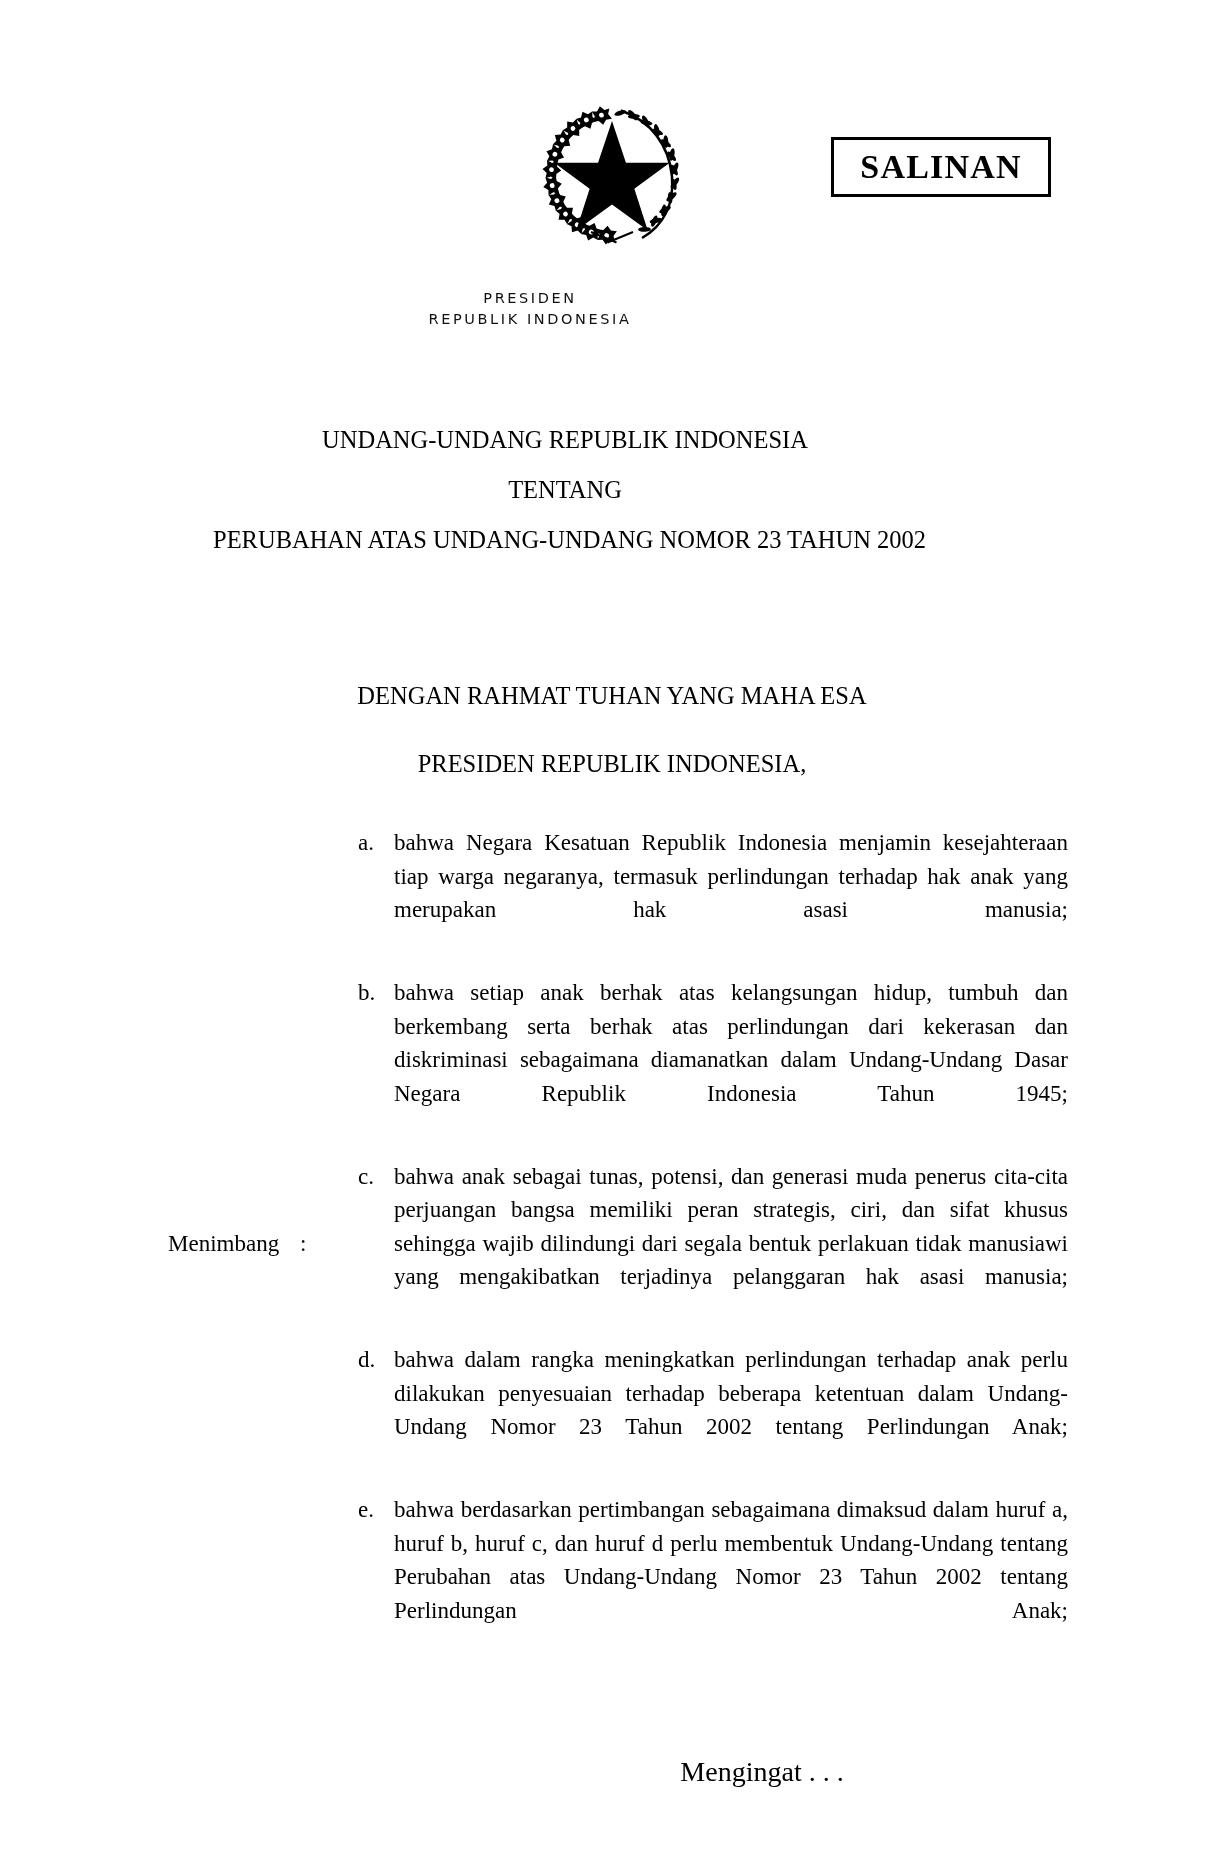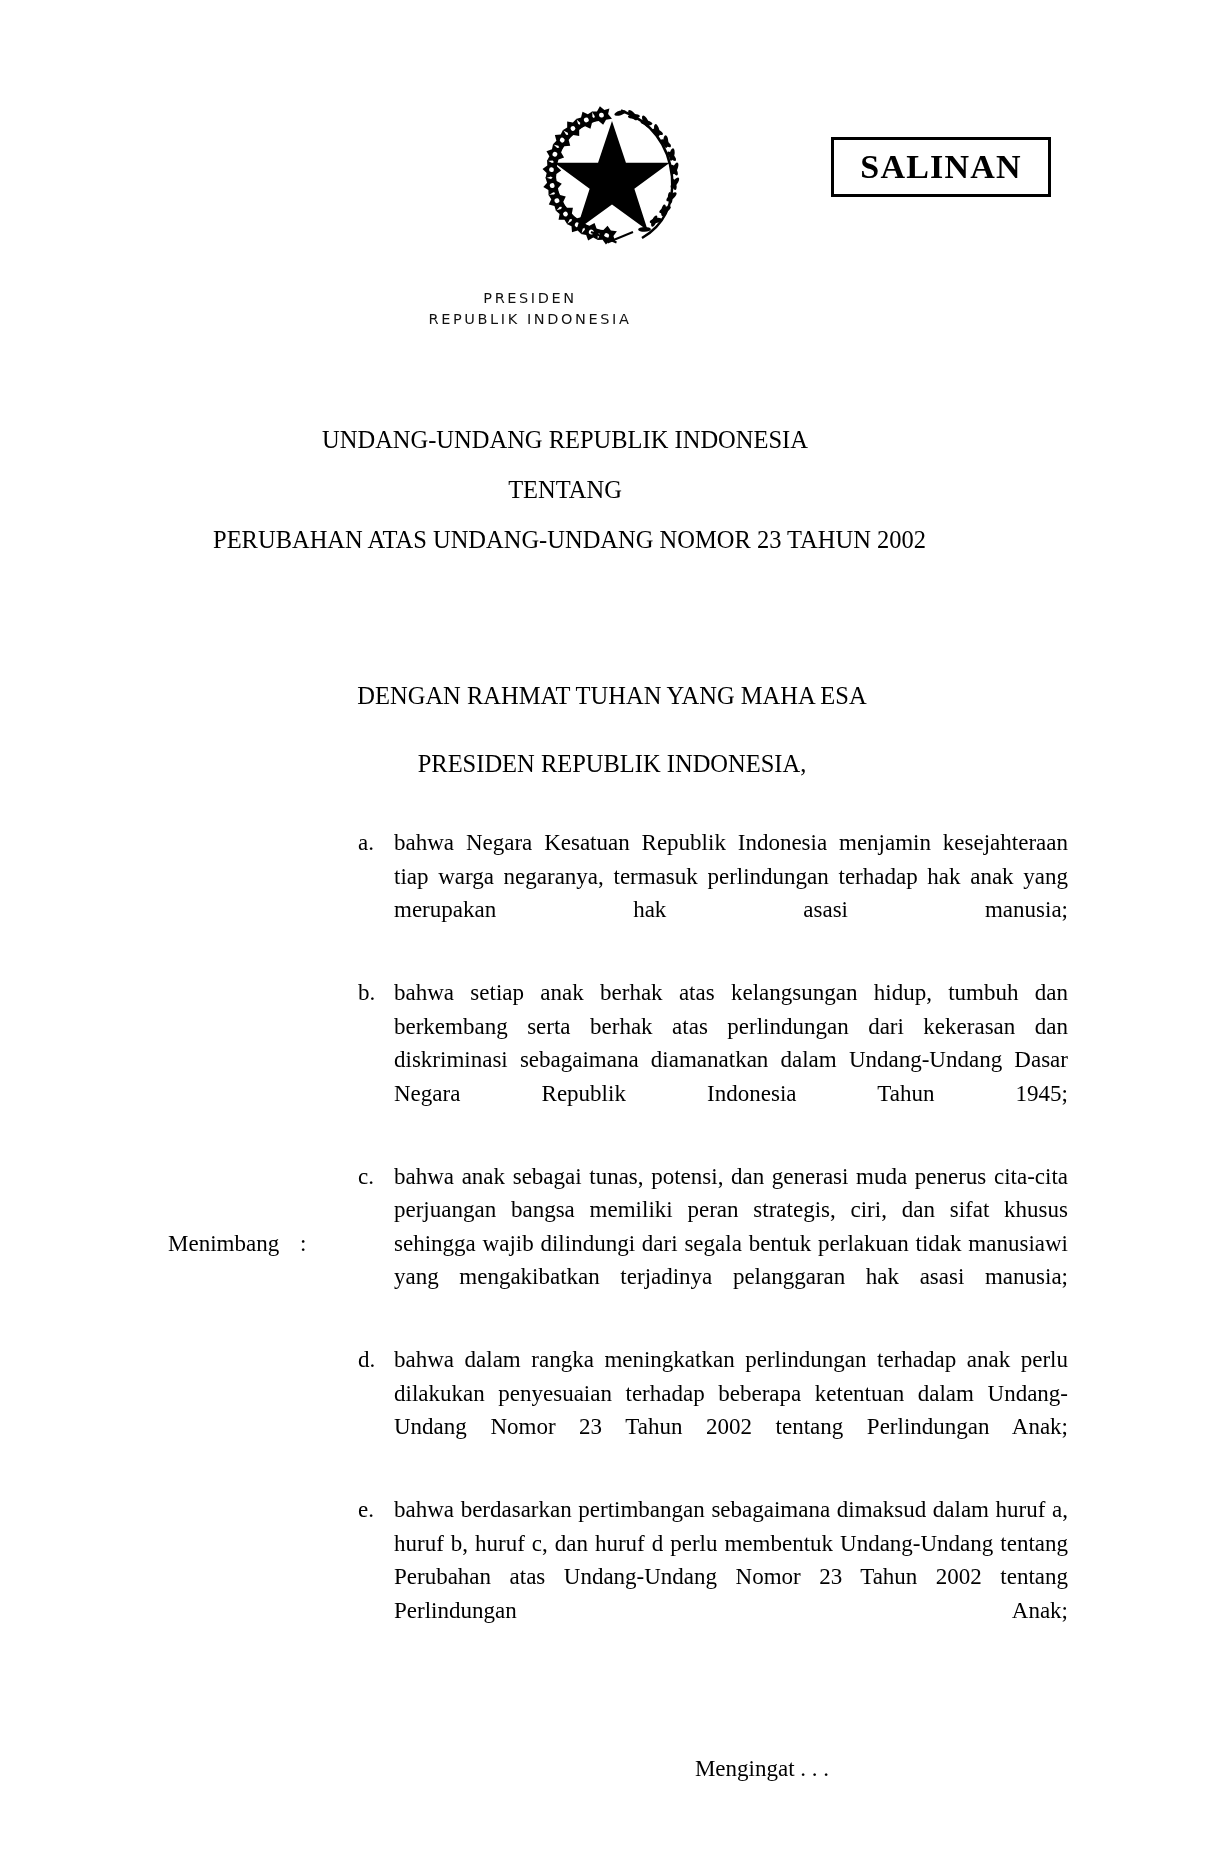--- a/index.html
+++ b/index.html
@@ -163,21 +163,21 @@
     width: 100%;
   }
 
   
   .footer-note {
     position: absolute;
     left: 0;
     top: 1756px;
     width: 1224px;
     text-align: center;
-    font-size: 23px;
+    font-size: 28px;
   }
   .footer-note .inner {
     display: inline-block;
     margin-left: 300px;
   }
 </style>
 </head>
 <body>
 
 <div class="page">

